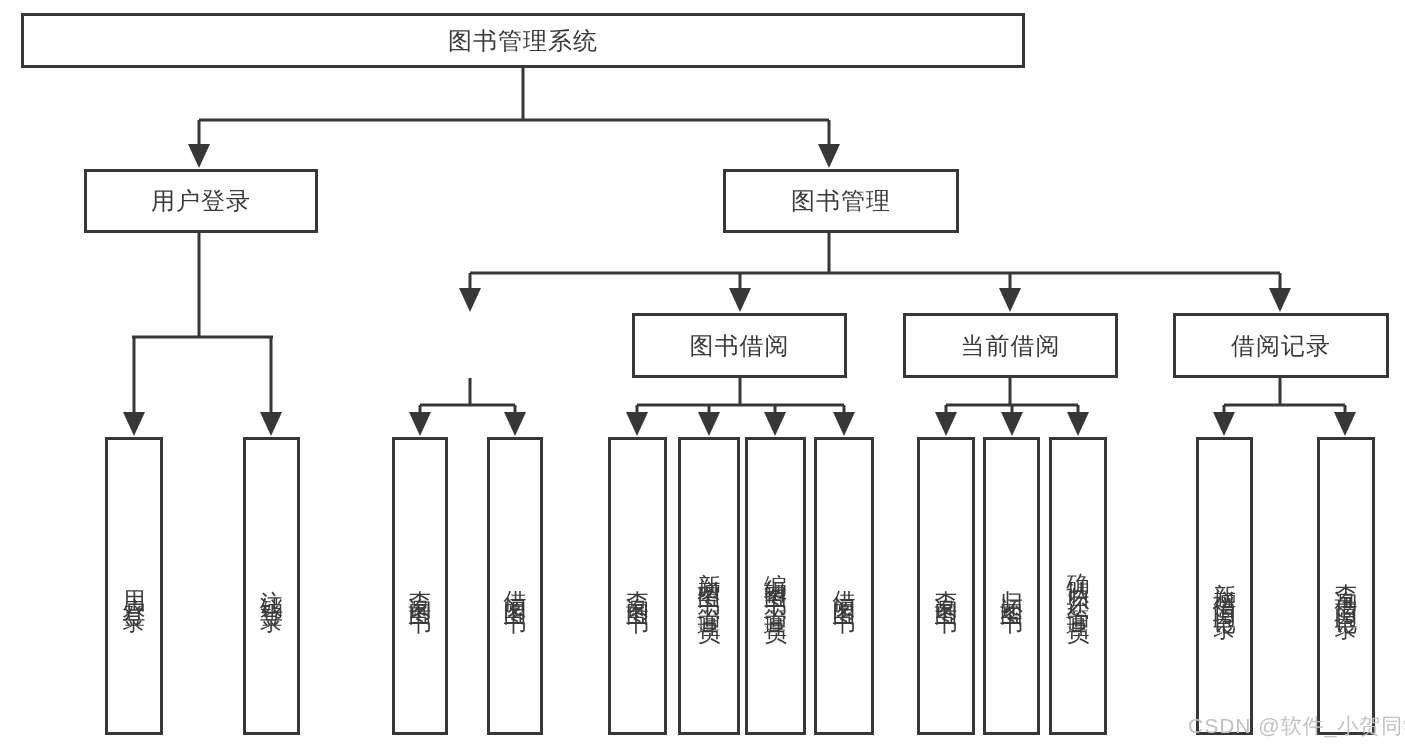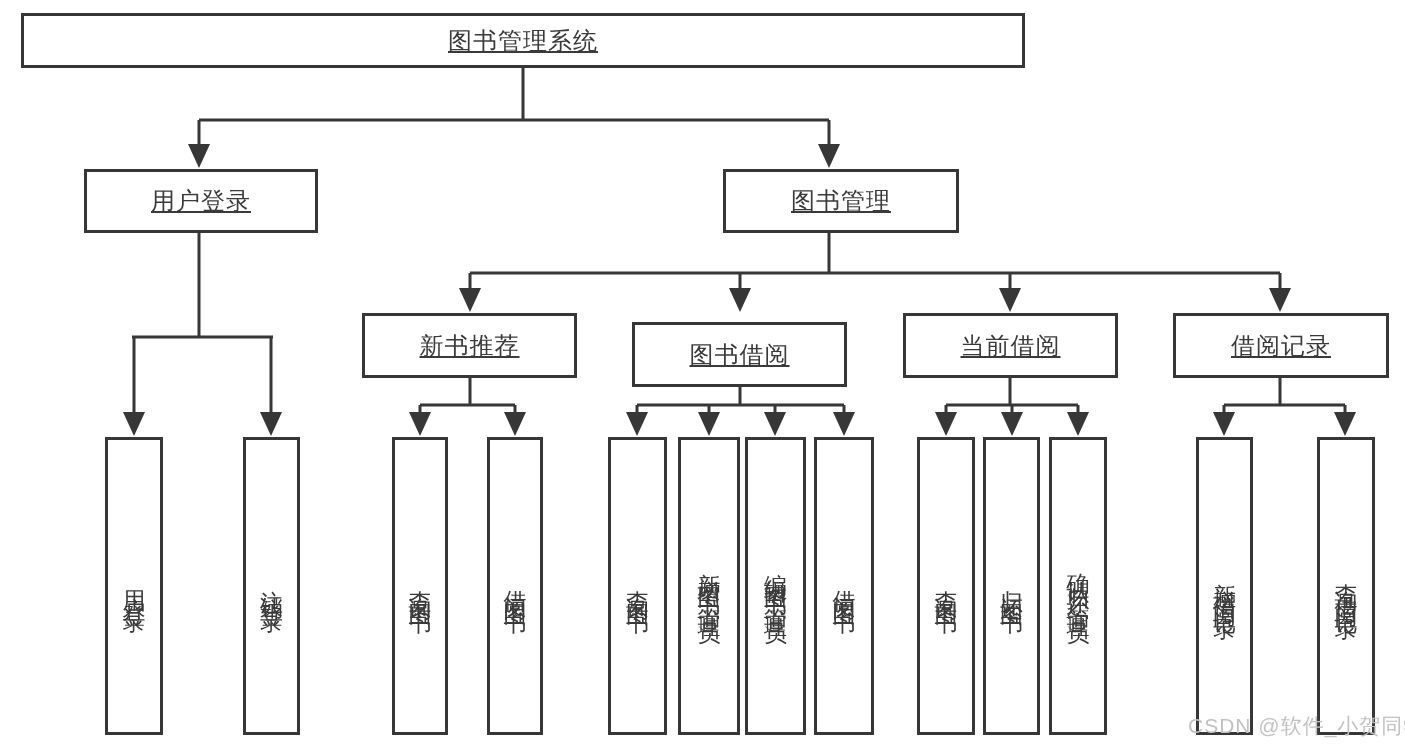--- a/index.html
+++ b/index.html
@@ -36,21 +36,20 @@
     position: absolute;
     background: #ffffff;
     border: 3px solid var(--line-color);
     display: flex;
     align-items: center;
     justify-content: center;
     color: var(--text-color);
     font-size: 24px;
     letter-spacing: 1px;
     white-space: nowrap;
-    text-decoration: underline;
   }
   .leaf {
     position: absolute;
     top: 437px;
     height: 298px;
     background: #ffffff;
     border: 3px solid var(--line-color);
     display: flex;
     align-items: center;
     justify-content: center;
@@ -71,21 +70,21 @@
     color: var(--watermark-color);
     letter-spacing: 1px;
     white-space: nowrap;
     z-index: 5;
   }
   
   #node-root          { left: 21px;   top: 13px;  width: 1004px; height: 55px; }
   #node-user-login    { left: 84px;   top: 169px; width: 234px;  height: 64px; }
   #node-book-mgmt     { left: 711px;  top: 169px; width: 236px;  height: 64px; margin-left: 12px; }
   #node-new-book-rec  { left: 362px;  top: 313px; width: 215px;  height: 65px; }
-  #node-book-borrow   { left: 632px;  top: 322px; width: 215px;  height: 65px; }
+  #node-book-borrow   { left: 632px;  top: 313px; width: 215px;  height: 65px; }
   #node-current-borrow{ left: 903px;  top: 313px; width: 215px;  height: 65px; }
   #node-borrow-records{ left: 1173px; top: 313px; width: 216px;  height: 65px; }
   #leaf-ul-login   { left: 105px;  width: 58px; }
   #leaf-ul-logout  { left: 243px;  width: 57px; }
   #leaf-nbr-query  { left: 392px;  width: 56px; }
   #leaf-nbr-borrow { left: 487px;  width: 56px; }
   #leaf-bb-query   { left: 608px;  width: 59px; }
   #leaf-bb-add     { left: 678px;  width: 62px; }
   #leaf-bb-edit    { left: 745px;  width: 61px; }
   #leaf-bb-borrow  { left: 814px;  width: 60px; }
@@ -154,23 +153,20 @@
     <span>图书管理系统</span>
   </div>
 
   <div class="hbox" id="node-user-login">
     <span>用户登录</span>
   </div>
   <div class="hbox" id="node-book-mgmt">
     <span>图书管理</span>
   </div>
 
-  <div class="hbox" id="node-new-book-rec">
-    <span>新书推荐</span>
-  </div>
   <div class="hbox" id="node-book-borrow">
     <span>图书借阅</span>
   </div>
   <div class="hbox" id="node-borrow-records">
     <span>借阅记录</span>
   </div>
   <div class="hbox" id="node-current-borrow">
     <span>当前借阅</span>
   </div>
 

